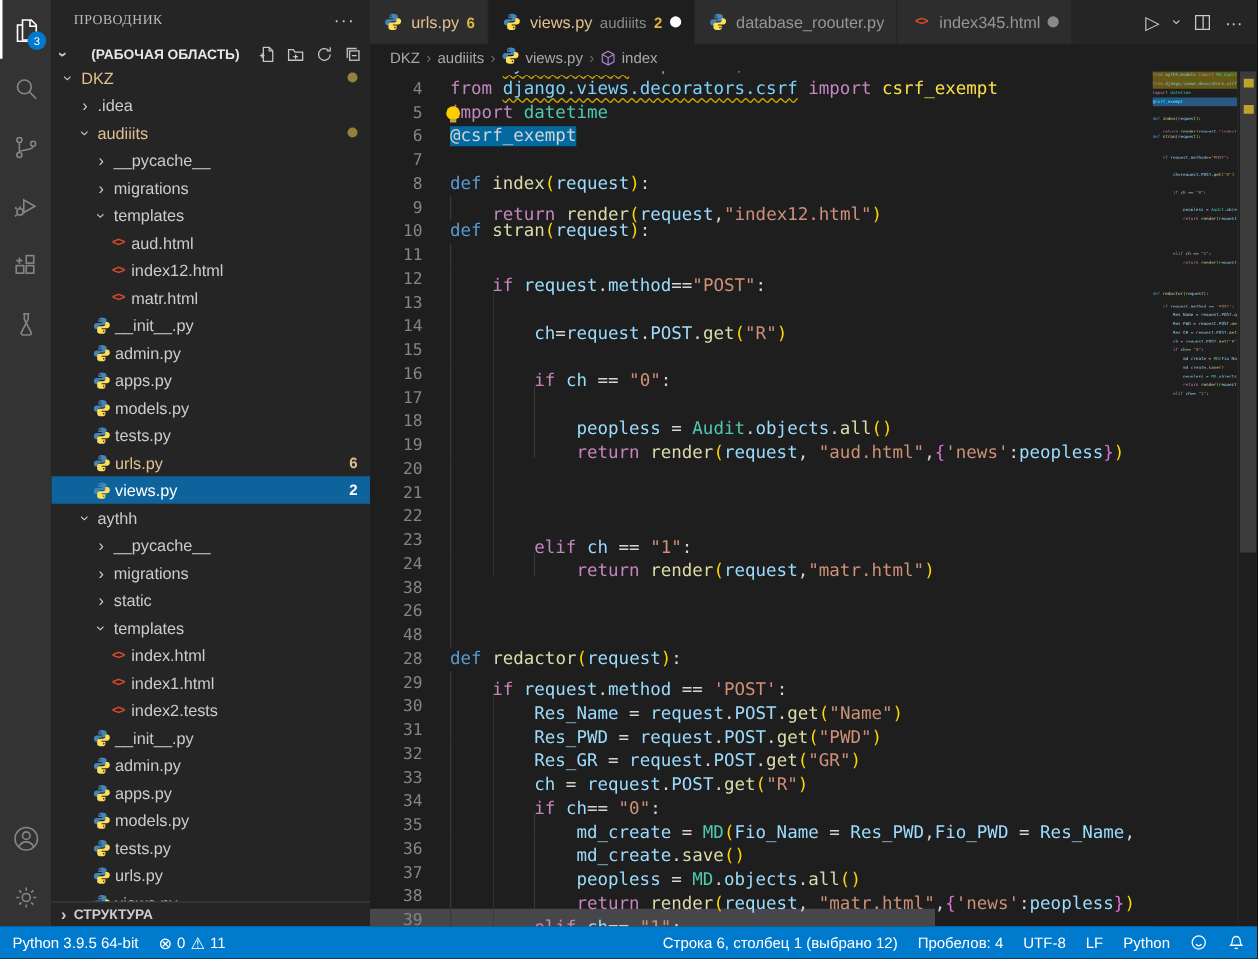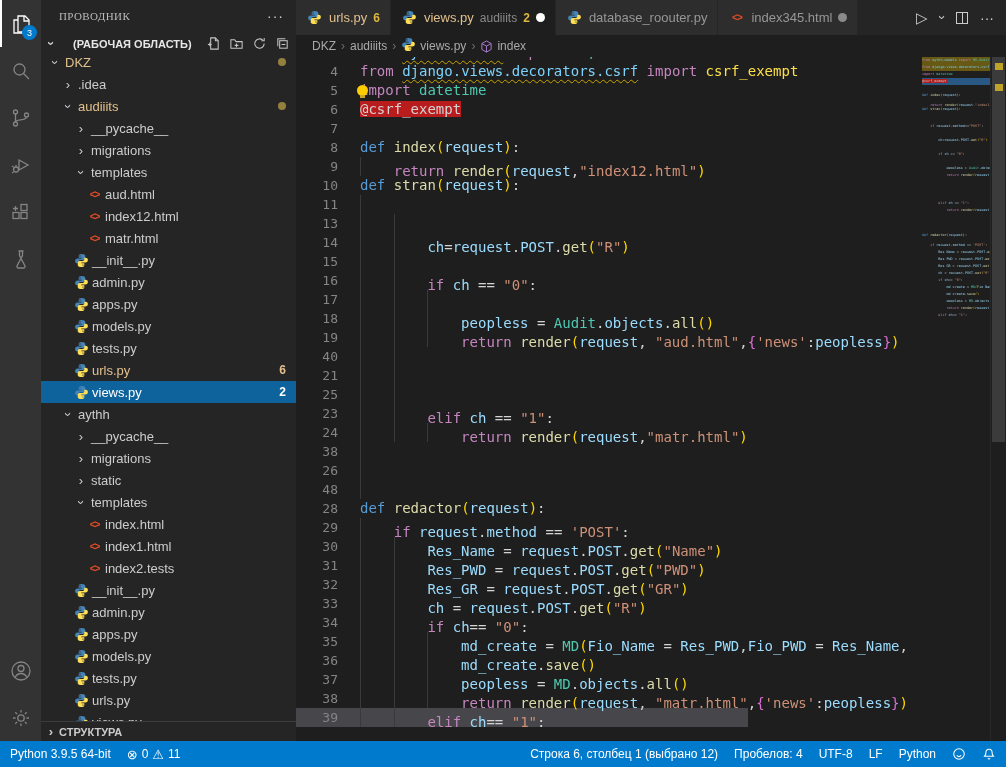--- a/index.html
+++ b/index.html
@@ -68,21 +68,21 @@
   .code { margin-top:-14px; }
   .code-line { height:19px; line-height:19px; display:flex; white-space:pre; font-family:"DejaVu Sans Mono", monospace; font-size:14px; position:relative; }
   .code-line .gutter { width:42px; flex:none; text-align:right; color:#858585; font-size:13px; z-index:1; }
   .code-line .lc { margin-left:22px; z-index:1; }
   .code-line.hl::before { content:""; position:absolute; left:0; top:0; height:100%; width:452px; background:#47474b; z-index:0; }
   .g { display:inline-block; width:4ch; height:100%; box-shadow:inset 1px 0 0 #3a3a3a; }
   .t-kw { color:#c586c0; } .t-def { color:#569cd6; } .t-fn { color:#dcdcaa; }
   .t-cls { color:#4ec9b0; } .t-var { color:#9cdcfe; } .t-str { color:#ce9178; }
   .t-pun { color:#d4d4d4; } .t-brk { color:#ffd700; } .t-brk2 { color:#da70d6; }
   .t-txt { color:#fde047; }
-  .t-sel { color:#d4d4d4; background:#b91c1c; }
+  .t-sel { color:#d4d4d4; background:#0369a1; }
   .t-clssq { color:#7dd3fc; text-decoration:underline wavy #c5a300 1px; text-underline-offset:3px; }
   .bulb { position:absolute; left:61px; top:4px; width:11px; height:11px; background:#fc0; border-radius:50%; z-index:3; }
   .bulb::after { content:""; position:absolute; left:3px; top:10px; width:5px; height:3px; background:#caa52a; }
 
   
   .minimap { position:absolute; top:0; right:16px; width:68px; bottom:0; background:#1e1e1e; overflow:hidden; }
   .mm-line { height:7px; line-height:7px; white-space:pre; font-family:"DejaVu Sans Mono", monospace; font-size:3.4px; overflow:hidden; opacity:.95; }
   .mm-line .g { box-shadow:none; }
   .mm-line.mmg { background:#6b5d14; }
   .mm-line.mmb { background:#2b5c8a; }
@@ -498,30 +498,31 @@
         <div class="code" id="code">
             <div class="code-line"><span class="gutter">3</span><span class="lc"><span class="t-kw">from </span><span class="t-clssq">aythh.models</span><span class="t-pun"> </span><span class="t-kw">import</span><span class="t-pun"> </span><span class="t-cls">MD,Audit</span></span></div>
             <div class="code-line"><span class="gutter">4</span><span class="lc"><span class="t-kw">from </span><span class="t-clssq">django.views.decorators.csrf</span><span class="t-pun"> </span><span class="t-kw">import</span><span class="t-txt"> csrf_exempt</span></span></div>
             <div class="code-line"><span class="gutter">5</span><span class="bulb"></span><span class="lc"><span class="t-kw">import</span><span class="t-cls"> datetime</span></span></div>
             <div class="code-line"><span class="gutter">6</span><span class="lc"><span class="t-sel">@csrf_exempt</span></span></div>
             <div class="code-line"><span class="gutter">7</span><span class="lc"></span></div>
             <div class="code-line"><span class="gutter">8</span><span class="lc"><span class="t-def">def</span><span class="t-pun"> </span><span class="t-fn">index</span><span class="t-brk">(</span><span class="t-var">request</span><span class="t-brk">)</span><span class="t-pun">:</span></span></div>
             <div class="code-line"><span class="gutter">9</span><span class="lc"><span class="g"></span><span class="t-kw">return</span><span class="t-pun"> </span><span class="t-fn">render</span><span class="t-brk">(</span><span class="t-var">request</span><span class="t-pun">,</span><span class="t-str">"index12.html"</span><span class="t-brk">)</span></span></div>
             <div class="code-line"><span class="gutter">10</span><span class="lc"><span class="t-def">def</span><span class="t-pun"> </span><span class="t-fn">stran</span><span class="t-brk">(</span><span class="t-var">request</span><span class="t-brk">)</span><span class="t-pun">:</span></span></div>
             <div class="code-line"><span class="gutter">11</span><span class="lc"><span class="g"></span></span></div>
+            <div class="code-line"><span class="gutter">12</span><span class="lc"><span class="g"></span><span class="t-kw">if</span><span class="t-pun"> </span><span class="t-var">request</span><span class="t-pun">.</span><span class="t-var">method</span><span class="t-pun">==</span><span class="t-str">"POST"</span><span class="t-pun">:</span></span></div>
             <div class="code-line"><span class="gutter">13</span><span class="lc"><span class="g"></span><span class="g"></span></span></div>
             <div class="code-line"><span class="gutter">14</span><span class="lc"><span class="g"></span><span class="g"></span><span class="t-var">ch</span><span class="t-pun">=</span><span class="t-var">request</span><span class="t-pun">.</span><span class="t-var">POST</span><span class="t-pun">.</span><span class="t-fn">get</span><span class="t-brk">(</span><span class="t-str">"R"</span><span class="t-brk">)</span></span></div>
             <div class="code-line"><span class="gutter">15</span><span class="lc"><span class="g"></span><span class="g"></span></span></div>
             <div class="code-line"><span class="gutter">16</span><span class="lc"><span class="g"></span><span class="g"></span><span class="t-kw">if</span><span class="t-pun"> </span><span class="t-var">ch</span><span class="t-pun"> == </span><span class="t-str">"0"</span><span class="t-pun">:</span></span></div>
             <div class="code-line"><span class="gutter">17</span><span class="lc"><span class="g"></span><span class="g"></span><span class="g"></span></span></div>
             <div class="code-line"><span class="gutter">18</span><span class="lc"><span class="g"></span><span class="g"></span><span class="g"></span><span class="t-var">peopless</span><span class="t-pun"> = </span><span class="t-cls">Audit</span><span class="t-pun">.</span><span class="t-var">objects</span><span class="t-pun">.</span><span class="t-fn">all</span><span class="t-brk">(</span><span class="t-brk">)</span></span></div>
             <div class="code-line"><span class="gutter">19</span><span class="lc"><span class="g"></span><span class="g"></span><span class="g"></span><span class="t-kw">return</span><span class="t-pun"> </span><span class="t-fn">render</span><span class="t-brk">(</span><span class="t-var">request</span><span class="t-pun">, </span><span class="t-str">"aud.html"</span><span class="t-pun">,</span><span class="t-brk2">{</span><span class="t-str">'news'</span><span class="t-pun">:</span><span class="t-var">peopless</span><span class="t-brk2">}</span><span class="t-brk">)</span></span></div>
-            <div class="code-line"><span class="gutter">40</span><span class="lc"><span class="g"></span><span class="g"></span></span></div>
+            <div class="code-line"><span class="gutter">20</span><span class="lc"><span class="g"></span><span class="g"></span></span></div>
             <div class="code-line"><span class="gutter">21</span><span class="lc"><span class="g"></span><span class="g"></span></span></div>
-            <div class="code-line"><span class="gutter">25</span><span class="lc"><span class="g"></span><span class="g"></span></span></div>
+            <div class="code-line"><span class="gutter">22</span><span class="lc"><span class="g"></span><span class="g"></span></span></div>
             <div class="code-line"><span class="gutter">23</span><span class="lc"><span class="g"></span><span class="g"></span><span class="t-kw">elif</span><span class="t-pun"> </span><span class="t-var">ch</span><span class="t-pun"> == </span><span class="t-str">"1"</span><span class="t-pun">:</span></span></div>
             <div class="code-line"><span class="gutter">24</span><span class="lc"><span class="g"></span><span class="g"></span><span class="g"></span><span class="t-kw">return</span><span class="t-pun"> </span><span class="t-fn">render</span><span class="t-brk">(</span><span class="t-var">request</span><span class="t-pun">,</span><span class="t-str">"matr.html"</span><span class="t-brk">)</span></span></div>
             <div class="code-line"><span class="gutter">38</span><span class="lc"><span class="g"></span></span></div>
             <div class="code-line"><span class="gutter">26</span><span class="lc"><span class="g"></span></span></div>
             <div class="code-line"><span class="gutter">48</span><span class="lc"><span class="g"></span></span></div>
             <div class="code-line"><span class="gutter">28</span><span class="lc"><span class="t-def">def</span><span class="t-pun"> </span><span class="t-fn">redactor</span><span class="t-brk">(</span><span class="t-var">request</span><span class="t-brk">)</span><span class="t-pun">:</span></span></div>
             <div class="code-line"><span class="gutter">29</span><span class="lc"><span class="g"></span><span class="t-kw">if</span><span class="t-pun"> </span><span class="t-var">request</span><span class="t-pun">.</span><span class="t-var">method</span><span class="t-pun"> == </span><span class="t-str">'POST'</span><span class="t-pun">:</span></span></div>
             <div class="code-line"><span class="gutter">30</span><span class="lc"><span class="g"></span><span class="g"></span><span class="t-var">Res_Name</span><span class="t-pun"> = </span><span class="t-var">request</span><span class="t-pun">.</span><span class="t-var">POST</span><span class="t-pun">.</span><span class="t-fn">get</span><span class="t-brk">(</span><span class="t-str">"Name"</span><span class="t-brk">)</span></span></div>
             <div class="code-line"><span class="gutter">31</span><span class="lc"><span class="g"></span><span class="g"></span><span class="t-var">Res_PWD</span><span class="t-pun"> = </span><span class="t-var">request</span><span class="t-pun">.</span><span class="t-var">POST</span><span class="t-pun">.</span><span class="t-fn">get</span><span class="t-brk">(</span><span class="t-str">"PWD"</span><span class="t-brk">)</span></span></div>
             <div class="code-line"><span class="gutter">32</span><span class="lc"><span class="g"></span><span class="g"></span><span class="t-var">Res_GR</span><span class="t-pun"> = </span><span class="t-var">request</span><span class="t-pun">.</span><span class="t-var">POST</span><span class="t-pun">.</span><span class="t-fn">get</span><span class="t-brk">(</span><span class="t-str">"GR"</span><span class="t-brk">)</span></span></div>

